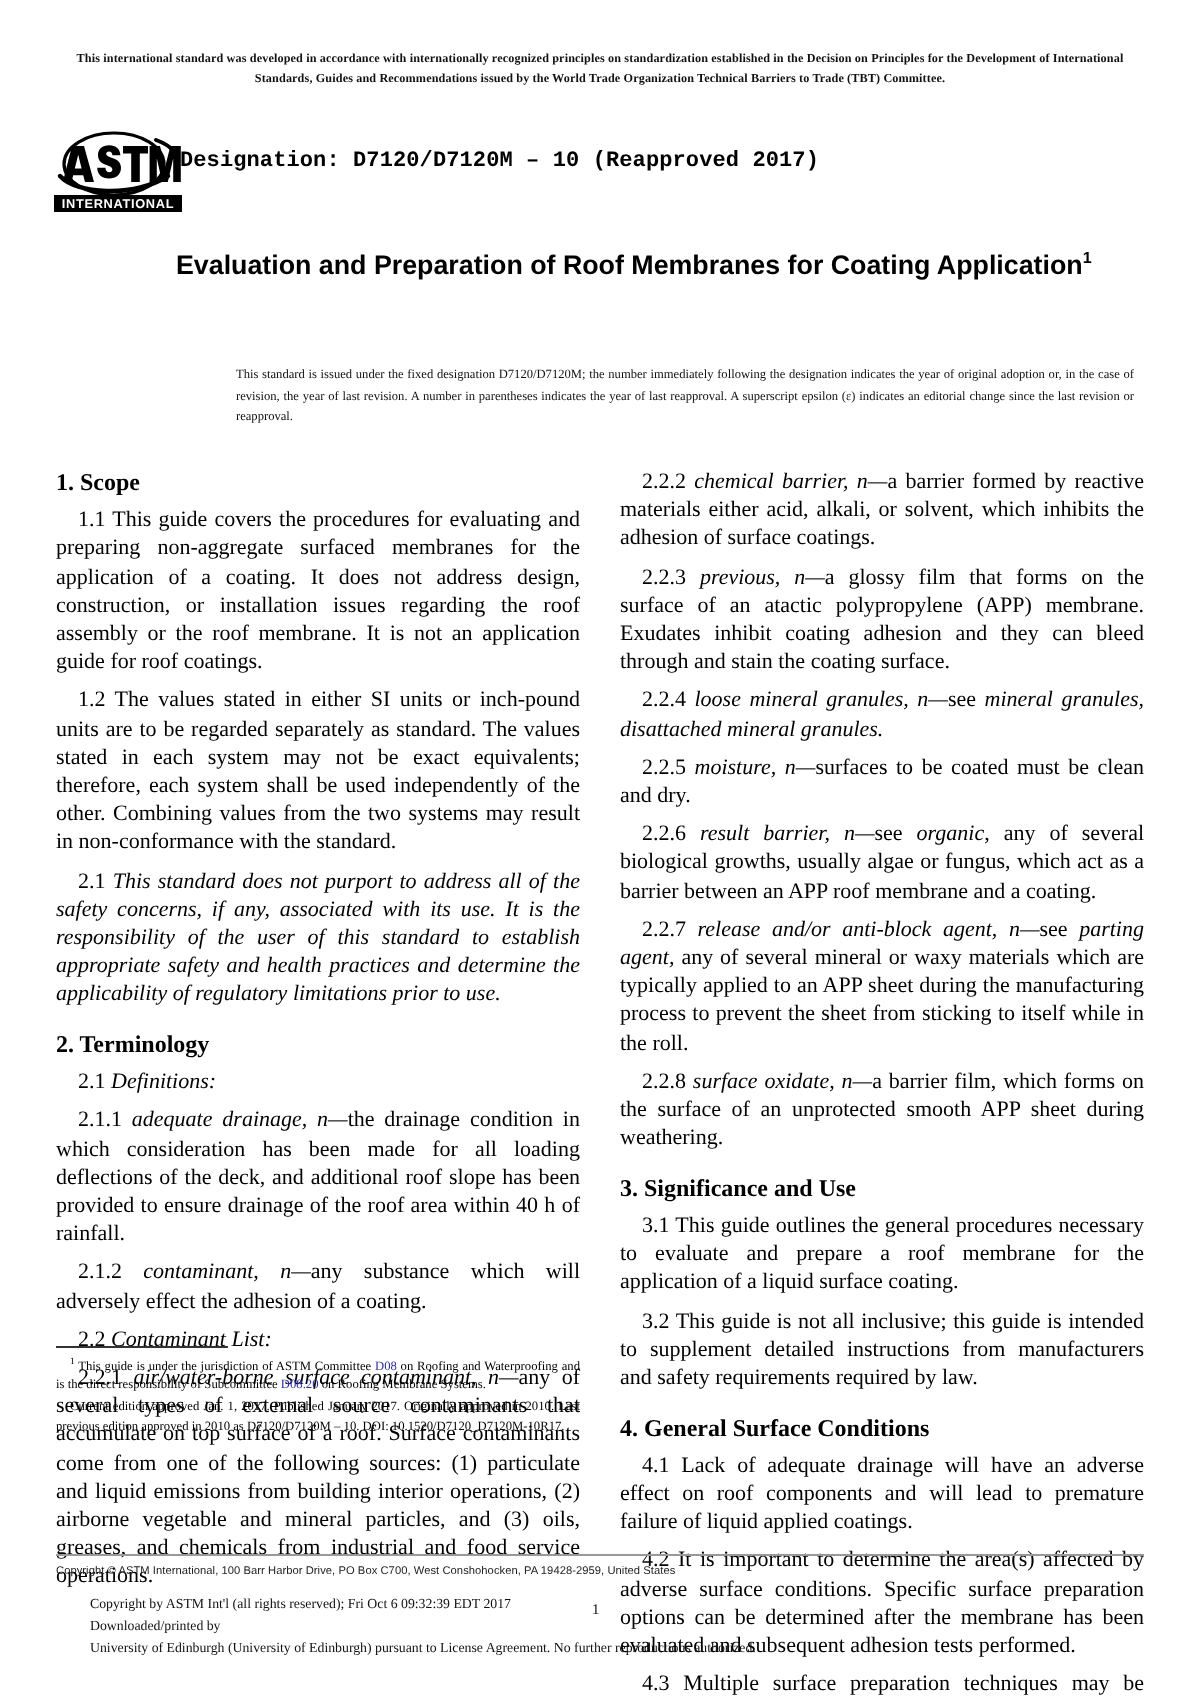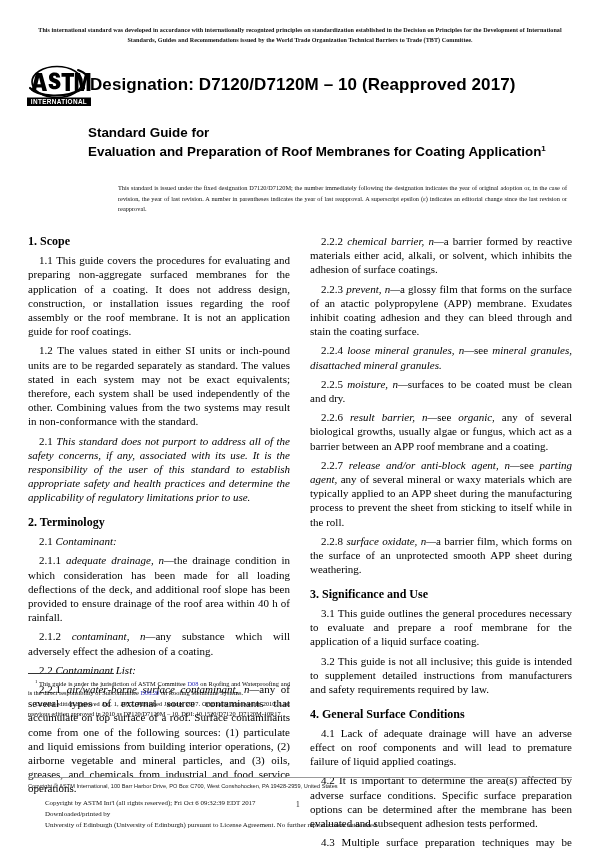--- a/index.html
+++ b/index.html
@@ -52,22 +52,22 @@
     top: 0;
     width: 66px;
     height: 44px;
   }
   .astm-logo svg { display: block; }
 
   .designation-text {
     position: absolute;
     left: 64px;
     top: 11px;
-    font-family: Liberation Sans, sans-serif;
-    font-size: 17px;
+    font-family: Liberation Mono, monospace;
+    font-size: 11px;
     font-weight: 700;
     color: #000;
     letter-spacing: 0.005em;
   }
 
   
   .title-block {
     position: absolute;
     left: 88px;
     top: 123px;
@@ -229,57 +229,56 @@
         <path d="M52 6 C60 9 63 13 62 17" fill="none" stroke="#000" stroke-width="2" stroke-linecap="round"></path>
 
         <rect x="1" y="33.5" width="64" height="8.5" fill="#000"></rect>
         <text x="33" y="40" text-anchor="middle" fill="#fff" font-family="Liberation Sans, sans-serif" font-size="6.4" font-weight="bold" letter-spacing="0.35">INTERNATIONAL</text>
       </svg>
     </div>
     <div class="designation-text">Designation: D7120/D7120M – 10 (Reapproved 2017)</div>
   </div>
 
   <div class="title-block">
-    <div class="title-line1">Standard Guide for</div>
     <div class="title-line2"><span>Evaluation and Preparation of Roof Membranes for Coating Application</span><span class="title-sup">1</span></div>
   </div>
 
   <div class="issue-note">This standard is issued under the fixed designation D7120/D7120M; the number immediately following the designation indicates the year of original adoption or, in the case of revision, the year of last revision. A number in parentheses indicates the year of last reapproval. A superscript epsilon (ε) indicates an editorial change since the last revision or reapproval.</div>
 
   <div class="body-cols">
 
     <div class="col col-left">
 
       <div class="sec-head">1. Scope</div>
 
       <p class="para"><span>1.1</span> <span>This guide covers the procedures for evaluating and preparing non-aggregate surfaced membranes for the application of a coating. It does not address design, construction, or installation issues regarding the roof assembly or the roof membrane. It is not an application guide for roof coatings.</span></p>
 
       <p class="para"><span>1.2</span> <span>The values stated in either SI units or inch-pound units are to be regarded separately as standard. The values stated in each system may not be exact equivalents; therefore, each system shall be used independently of the other. Combining values from the two systems may result in non-conformance with the standard.</span></p>
 
       <p class="para"><span>2.1</span> <span class="it">This standard does not purport to address all of the safety concerns, if any, associated with its use. It is the responsibility of the user of this standard to establish appropriate safety and health practices and determine the applicability of regulatory limitations prior to use.</span></p>
 
       <div class="sec-head spaced">2. Terminology</div>
 
-      <p class="para"><span>2.1</span> <span class="it">Contaminant:</span></p>
+      <p class="para"><span>2.1</span> <span class="it">Definitions:</span></p>
 
       <p class="para tight"><span>2.1.1</span> <span class="it">adequate drainage, n—</span><span>the drainage condition in which consideration has been made for all loading deflections of the deck, and additional roof slope has been provided to ensure drainage of the roof area within 40 h of rainfall.</span></p>
 
       <p class="para"><span>2.1.2</span> <span class="it">contaminant, n—</span><span>any substance which will adversely effect the adhesion of a coating.</span></p>
 
       <p class="para"><span>2.2</span> <span class="it">Contaminant List:</span></p>
 
       <p class="para tight"><span>2.2.1</span> <span class="it">air/water-borne surface contaminant, n—</span><span>any of several types of external source contaminants that accumulate on top surface of a roof. Surface contaminants come from one of the following sources: (1) particulate and liquid emissions from building interior operations, (2) airborne vegetable and mineral particles, and (3) oils, greases, and chemicals from industrial and food service operations.</span></p>
 
     </div>
 
     <div class="col col-right">
 
       <p class="para"><span>2.2.2</span> <span class="it">chemical barrier, n—</span><span>a barrier formed by reactive materials either acid, alkali, or solvent, which inhibits the adhesion of surface coatings.</span></p>
 
-      <p class="para"><span>2.2.3</span> <span class="it">prevent, n—</span><span>a glossy film that forms on the surface of an atactic polypropylene (APP) membrane. Exudates inhibit coating adhesion and they can bleed through and stain the coating surface.</span></p>
+      <p class="para"><span>2.2.3</span> <span class="it">previous, n—</span><span>a glossy film that forms on the surface of an atactic polypropylene (APP) membrane. Exudates inhibit coating adhesion and they can bleed through and stain the coating surface.</span></p>
 
       <p class="para"><span>2.2.4</span> <span class="it">loose mineral granules, n—</span><span>see <span class="it">mineral granules, disattached mineral granules.</span></span></p>
 
       <p class="para"><span>2.2.5</span> <span class="it">moisture, n—</span><span>surfaces to be coated must be clean and dry.</span></p>
 
       <p class="para"><span>2.2.6</span> <span class="it">result barrier, n—</span><span>see <span class="it">organic</span>, any of several biological growths, usually algae or fungus, which act as a barrier between an APP roof membrane and a coating.</span></p>
 
       <p class="para"><span>2.2.7</span> <span class="it">release and/or anti-block agent, n—</span><span>see <span class="it">parting agent,</span> any of several mineral or waxy materials which are typically applied to an APP sheet during the manufacturing process to prevent the sheet from sticking to itself while in the roll.</span></p>
 
       <p class="para"><span>2.2.8</span> <span class="it">surface oxidate, n—</span><span>a barrier film, which forms on the surface of an unprotected smooth APP sheet during weathering.</span></p>

